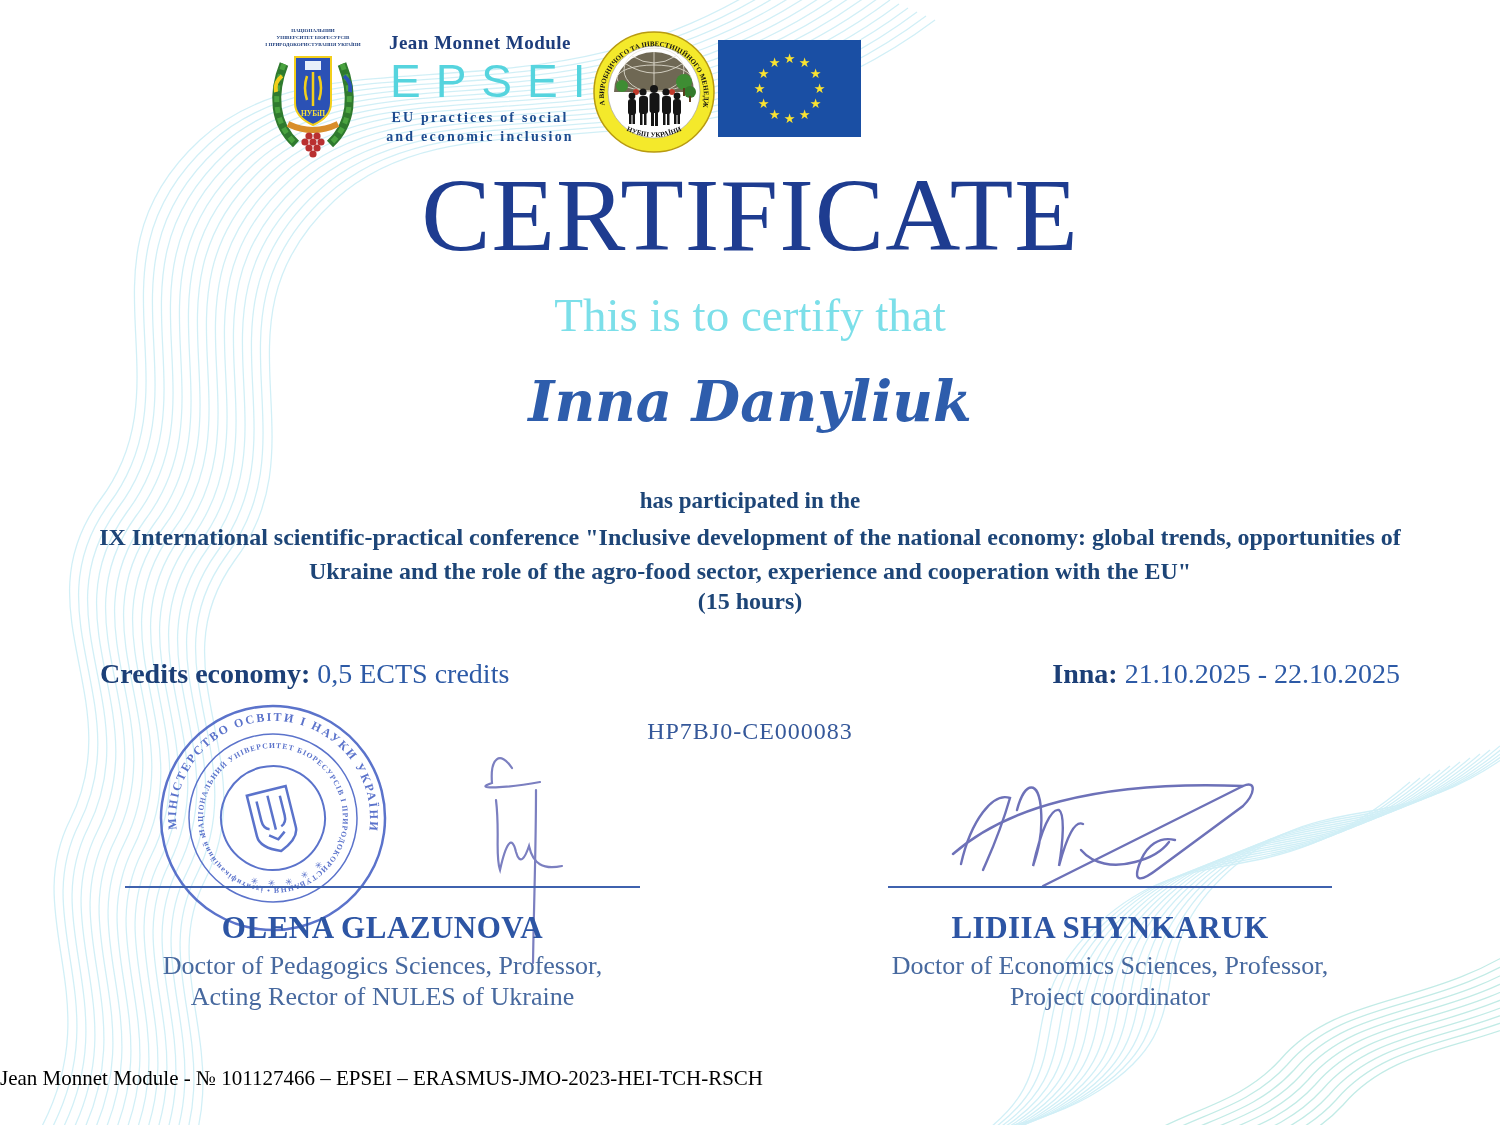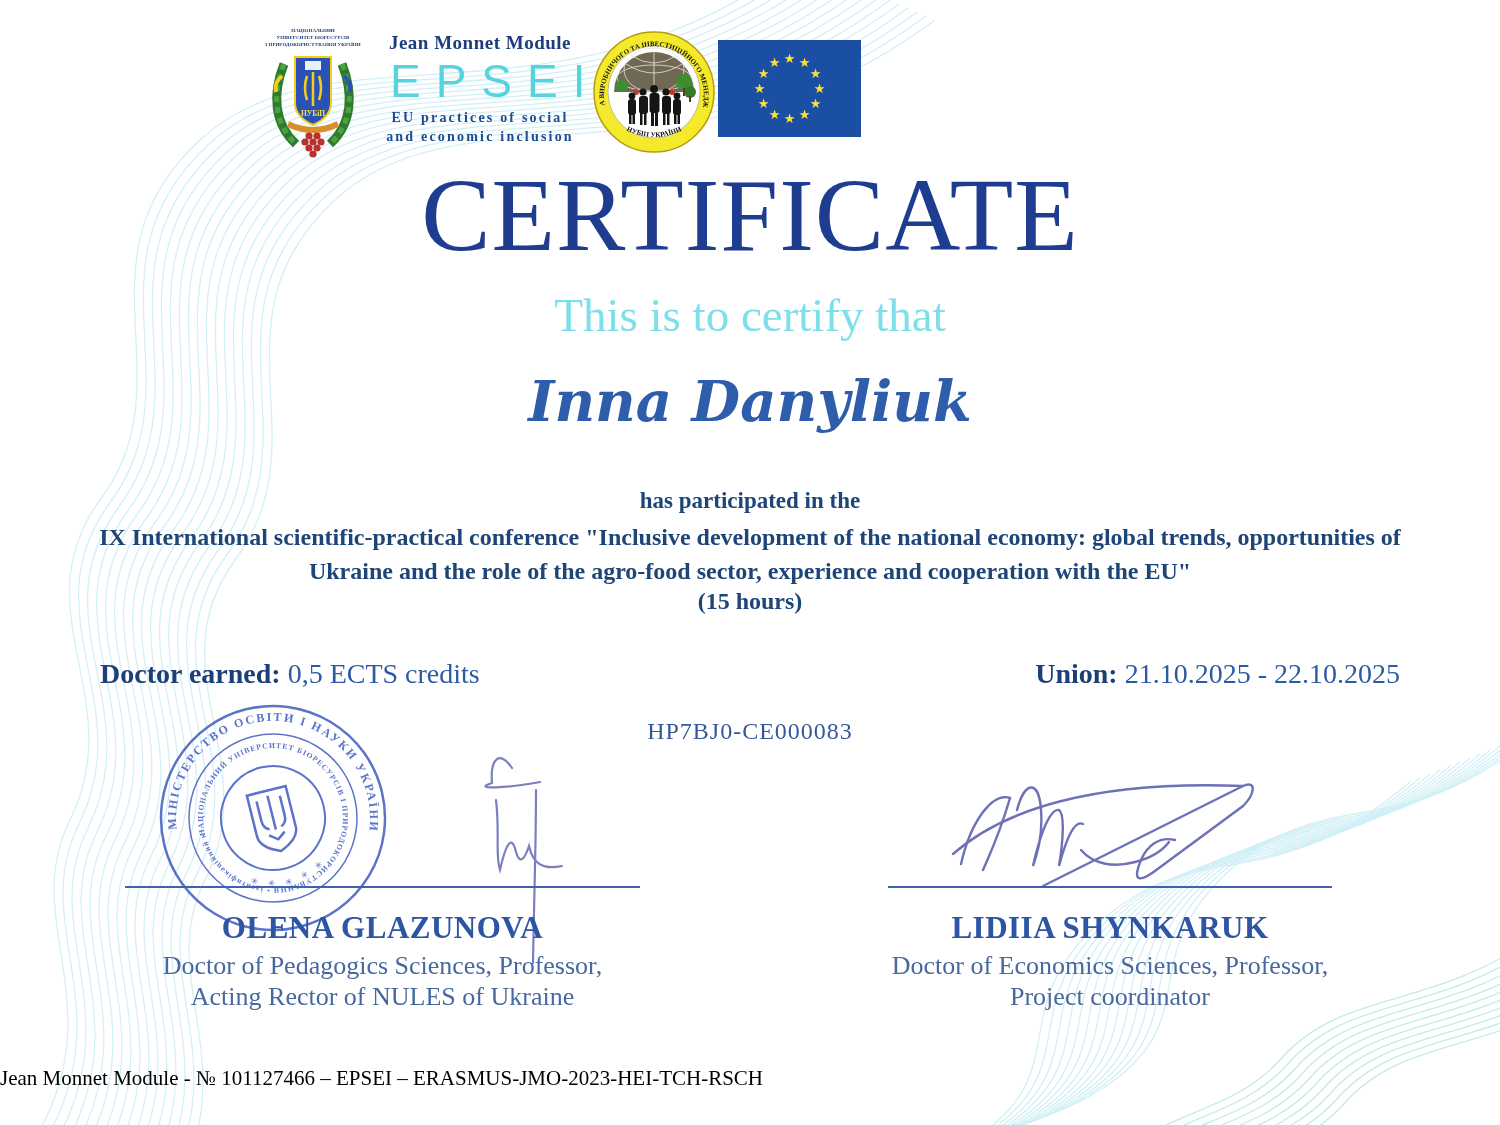--- a/index.html
+++ b/index.html
@@ -236,22 +236,22 @@
   <div class="abs" id="cert-subtitle">This is to certify that</div>
   <div class="abs" id="recipient-name">Inna Danyliuk</div>
 
   <div class="abs" id="body-block">
     <div id="body-line1">has participated in the</div>
     <div id="body-line2">IX International scientific-practical conference "Inclusive development of the national economy: global trends, opportunities of Ukraine and the role of the agro-food sector, experience and cooperation with the EU"</div>
     <div id="body-line3">(15 hours)</div>
   </div>
 
   <div class="abs" id="details-row">
-    <div><span class="detail-label">Doctor earned:</span><span> 0,5 ECTS credits</span></div>
-    <div><span class="detail-label">Union:</span><span> 21.10.2025 - 22.10.2025</span></div>
+    <div><span class="detail-label">Credits economy:</span><span> 0,5 ECTS credits</span></div>
+    <div><span class="detail-label">Inna:</span><span> 21.10.2025 - 22.10.2025</span></div>
   </div>
   <div class="abs" id="cert-code">HP7BJ0-CE000083</div>
 
   <div class="sig-block" id="sig-left">
     <svg id="stamp" viewBox="0 0 240 240" opacity="0.88">
       <g stroke="#4560c4" fill="none">
         <circle cx="120" cy="120" r="112" stroke-width="2.5"></circle>
         <circle cx="120" cy="120" r="84" stroke-width="1.5"></circle>
         <circle cx="120" cy="120" r="52" stroke-width="2"></circle>
       </g>

